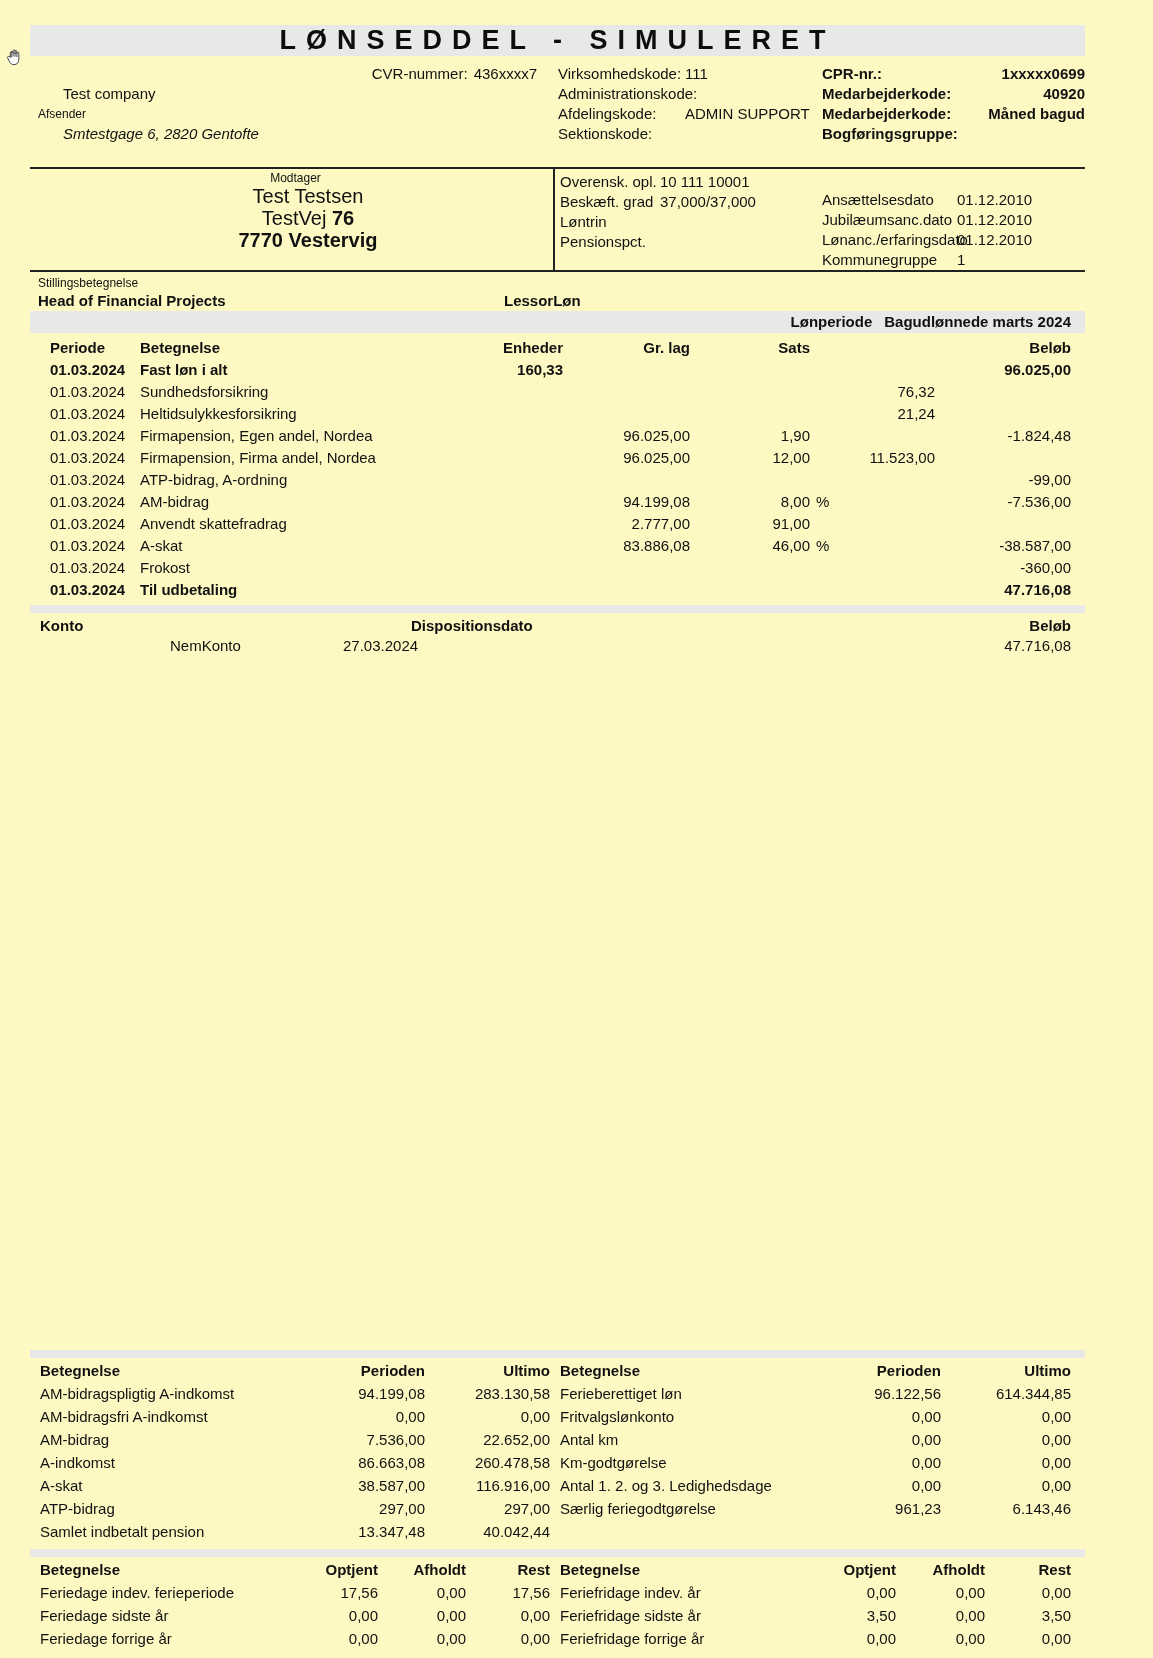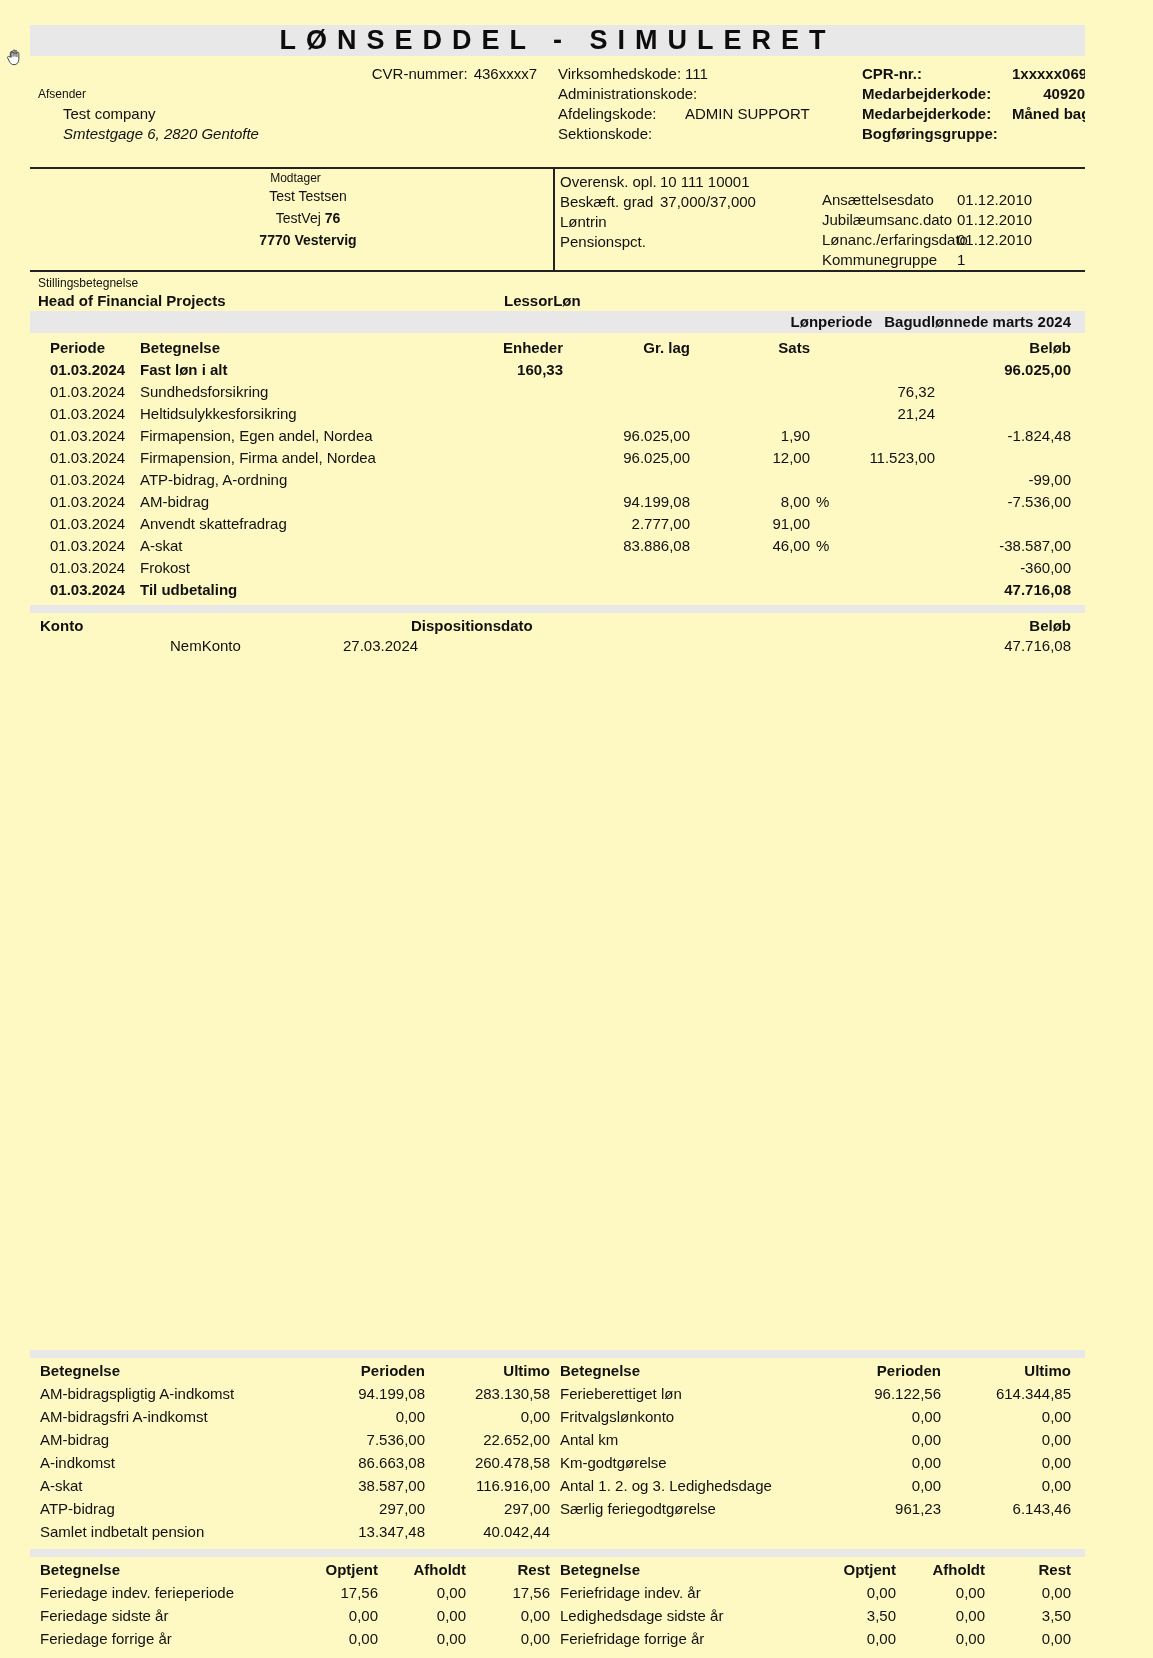--- a/index.html
+++ b/index.html
@@ -21,29 +21,29 @@
   .header-grid { margin-top:8px; display:grid; grid-template-columns:528px 264px 263px; }
   .hcol { display:flex; flex-direction:column; }
   .hline { height:20px; line-height:20px; white-space:nowrap; overflow:hidden; }
   .cvr-line { text-align:right; padding-right:21px; }
   .cvr-line .v { margin-left:6px; }
   .mini-label { font-size:12px; padding-left:8px; }
   .ind { padding-left:33px; }
   .italic { font-style:italic; }
   .hrow { display:grid; }
   .col-mid .hrow { grid-template-columns:127px 1fr; }
-  .col-right .hrow { grid-template-columns:150px 1fr;margin-left:40px; }
+  .col-right .hrow { grid-template-columns:150px 1fr; }
   .col-right .hrow span:first-child { font-weight:700; }
   .col-right .hrow span:last-child { font-weight:700; text-align:right; }
 
   
   .recipient-box { margin-top:23px; border-top:2px solid #222; border-bottom:2px solid #222;
     display:grid; grid-template-columns:523px 269px 263px; }
   .rec-left { padding-top:2px; padding-bottom:2px;text-align:center; }
-  .rec-left .name { padding-left:33px; font-size:14px; height:22px; line-height:22px; }
+  .rec-left .name { padding-left:33px; font-size:20px; height:22px; line-height:22px; }
   .rec-left .city { font-weight:700; }
   .rec-left .bold { font-weight:700; }
   .rec-mid { border-left:2px solid #222; padding:3px 0 0 5px; }
   .rec-mid .hrow { grid-template-columns:100px 1fr; height:20px; line-height:20px; }
   .rec-right { padding-top:21px; }
   .rec-right .hrow { grid-template-columns:135px 1fr; height:20px; line-height:20px; }
 
   
   .pos-label { margin-top:4px; font-size:12px; height:15px; line-height:15px; padding-left:8px; }
   .pos-row { height:20px; line-height:20px; display:flex;gap:24px; }
@@ -102,22 +102,22 @@
 
     <div class="title-band">
       <h1>LØNSEDDEL - SIMULERET</h1>
     </div>
 
     <div class="header-grid">
       <div class="hcol">
         <div class="hline cvr-line">
           <span>CVR-nummer:</span><span class="v">436xxxx7</span>
         </div>
+        <div class="hline ind">Test company</div>
         <div class="hline mini-label">Afsender</div>
-        <div class="hline ind">Test company</div>
         <div class="hline ind italic">Smtestgage 6, 2820 Gentofte</div>
       </div>
       <div class="hcol col-mid">
 
           <div class="hrow hline">
             <span>Virksomhedskode:</span>
             <span>111</span>
           </div>
 
           <div class="hrow hline">
@@ -533,21 +533,21 @@
       <div class="half-r">
 
           <div class="vrow">
             <span>Feriefridage indev. år</span>
             <span>0,00</span>
             <span>0,00</span>
             <span>0,00</span>
           </div>
 
           <div class="vrow">
-            <span>Ledighedsdage sidste år</span>
+            <span>Feriefridage sidste år</span>
             <span>3,50</span>
             <span>0,00</span>
             <span>3,50</span>
           </div>
 
           <div class="vrow">
             <span>Feriefridage forrige år</span>
             <span>0,00</span>
             <span>0,00</span>
             <span>0,00</span>

